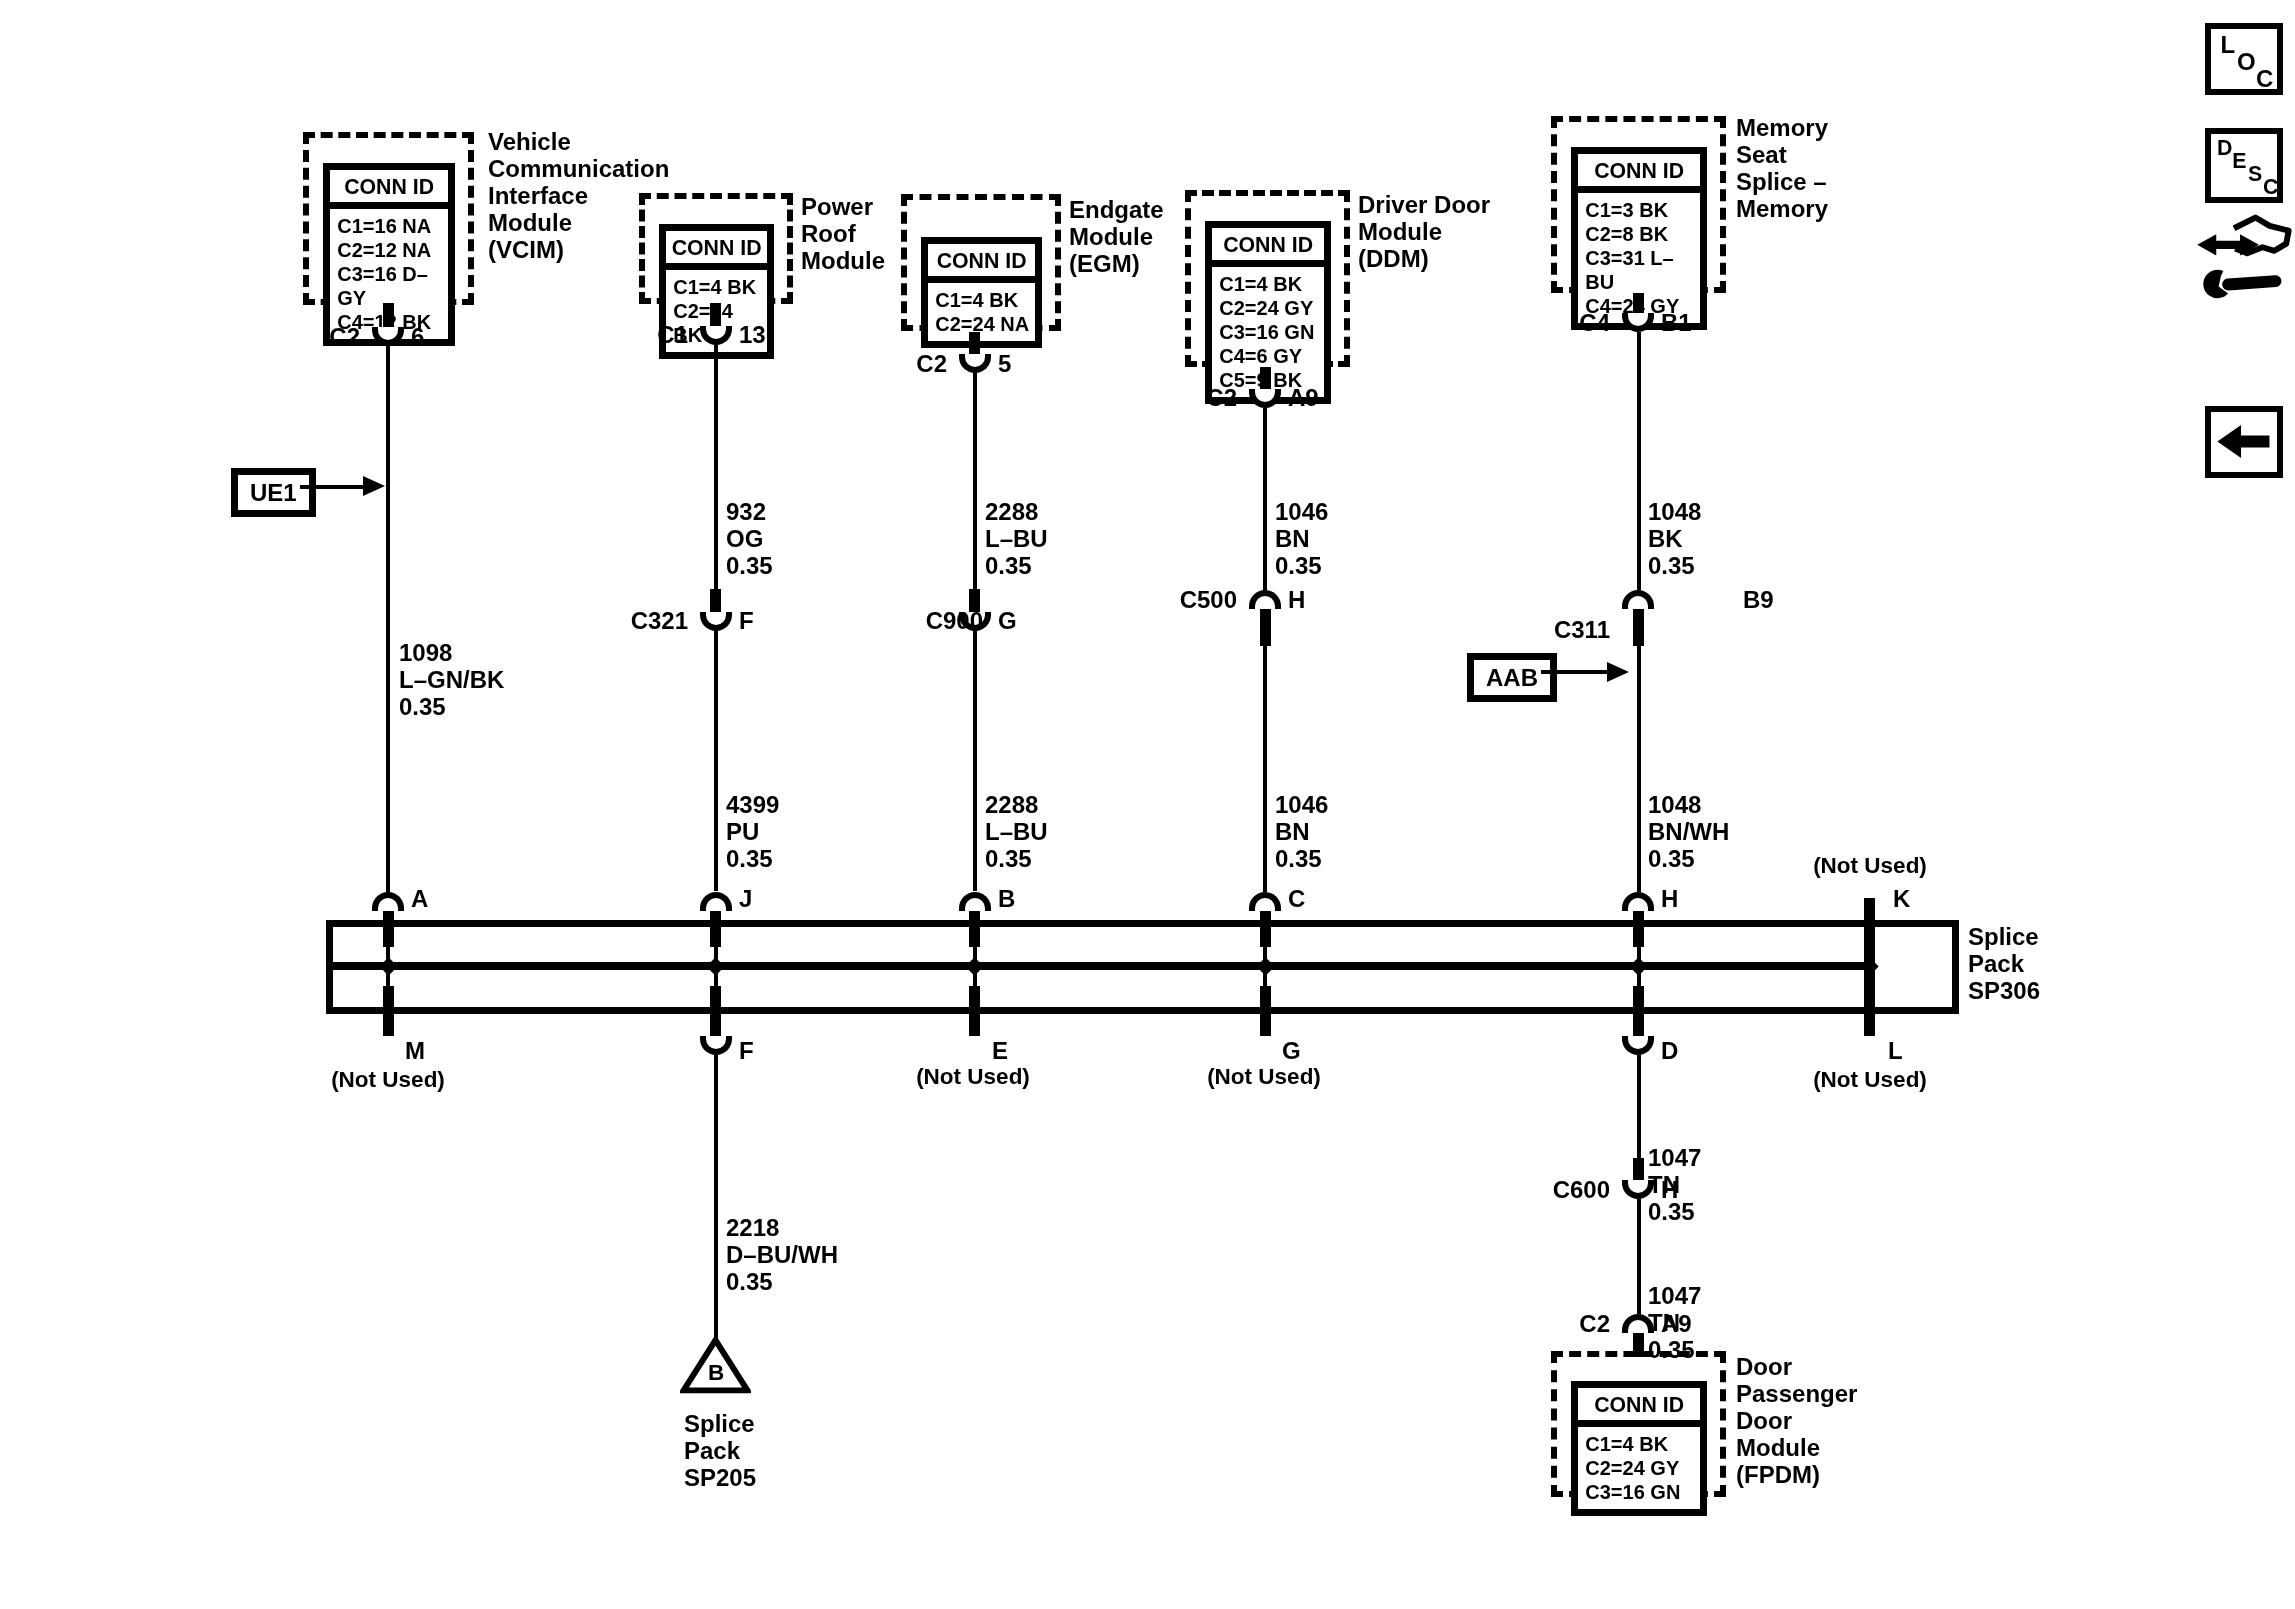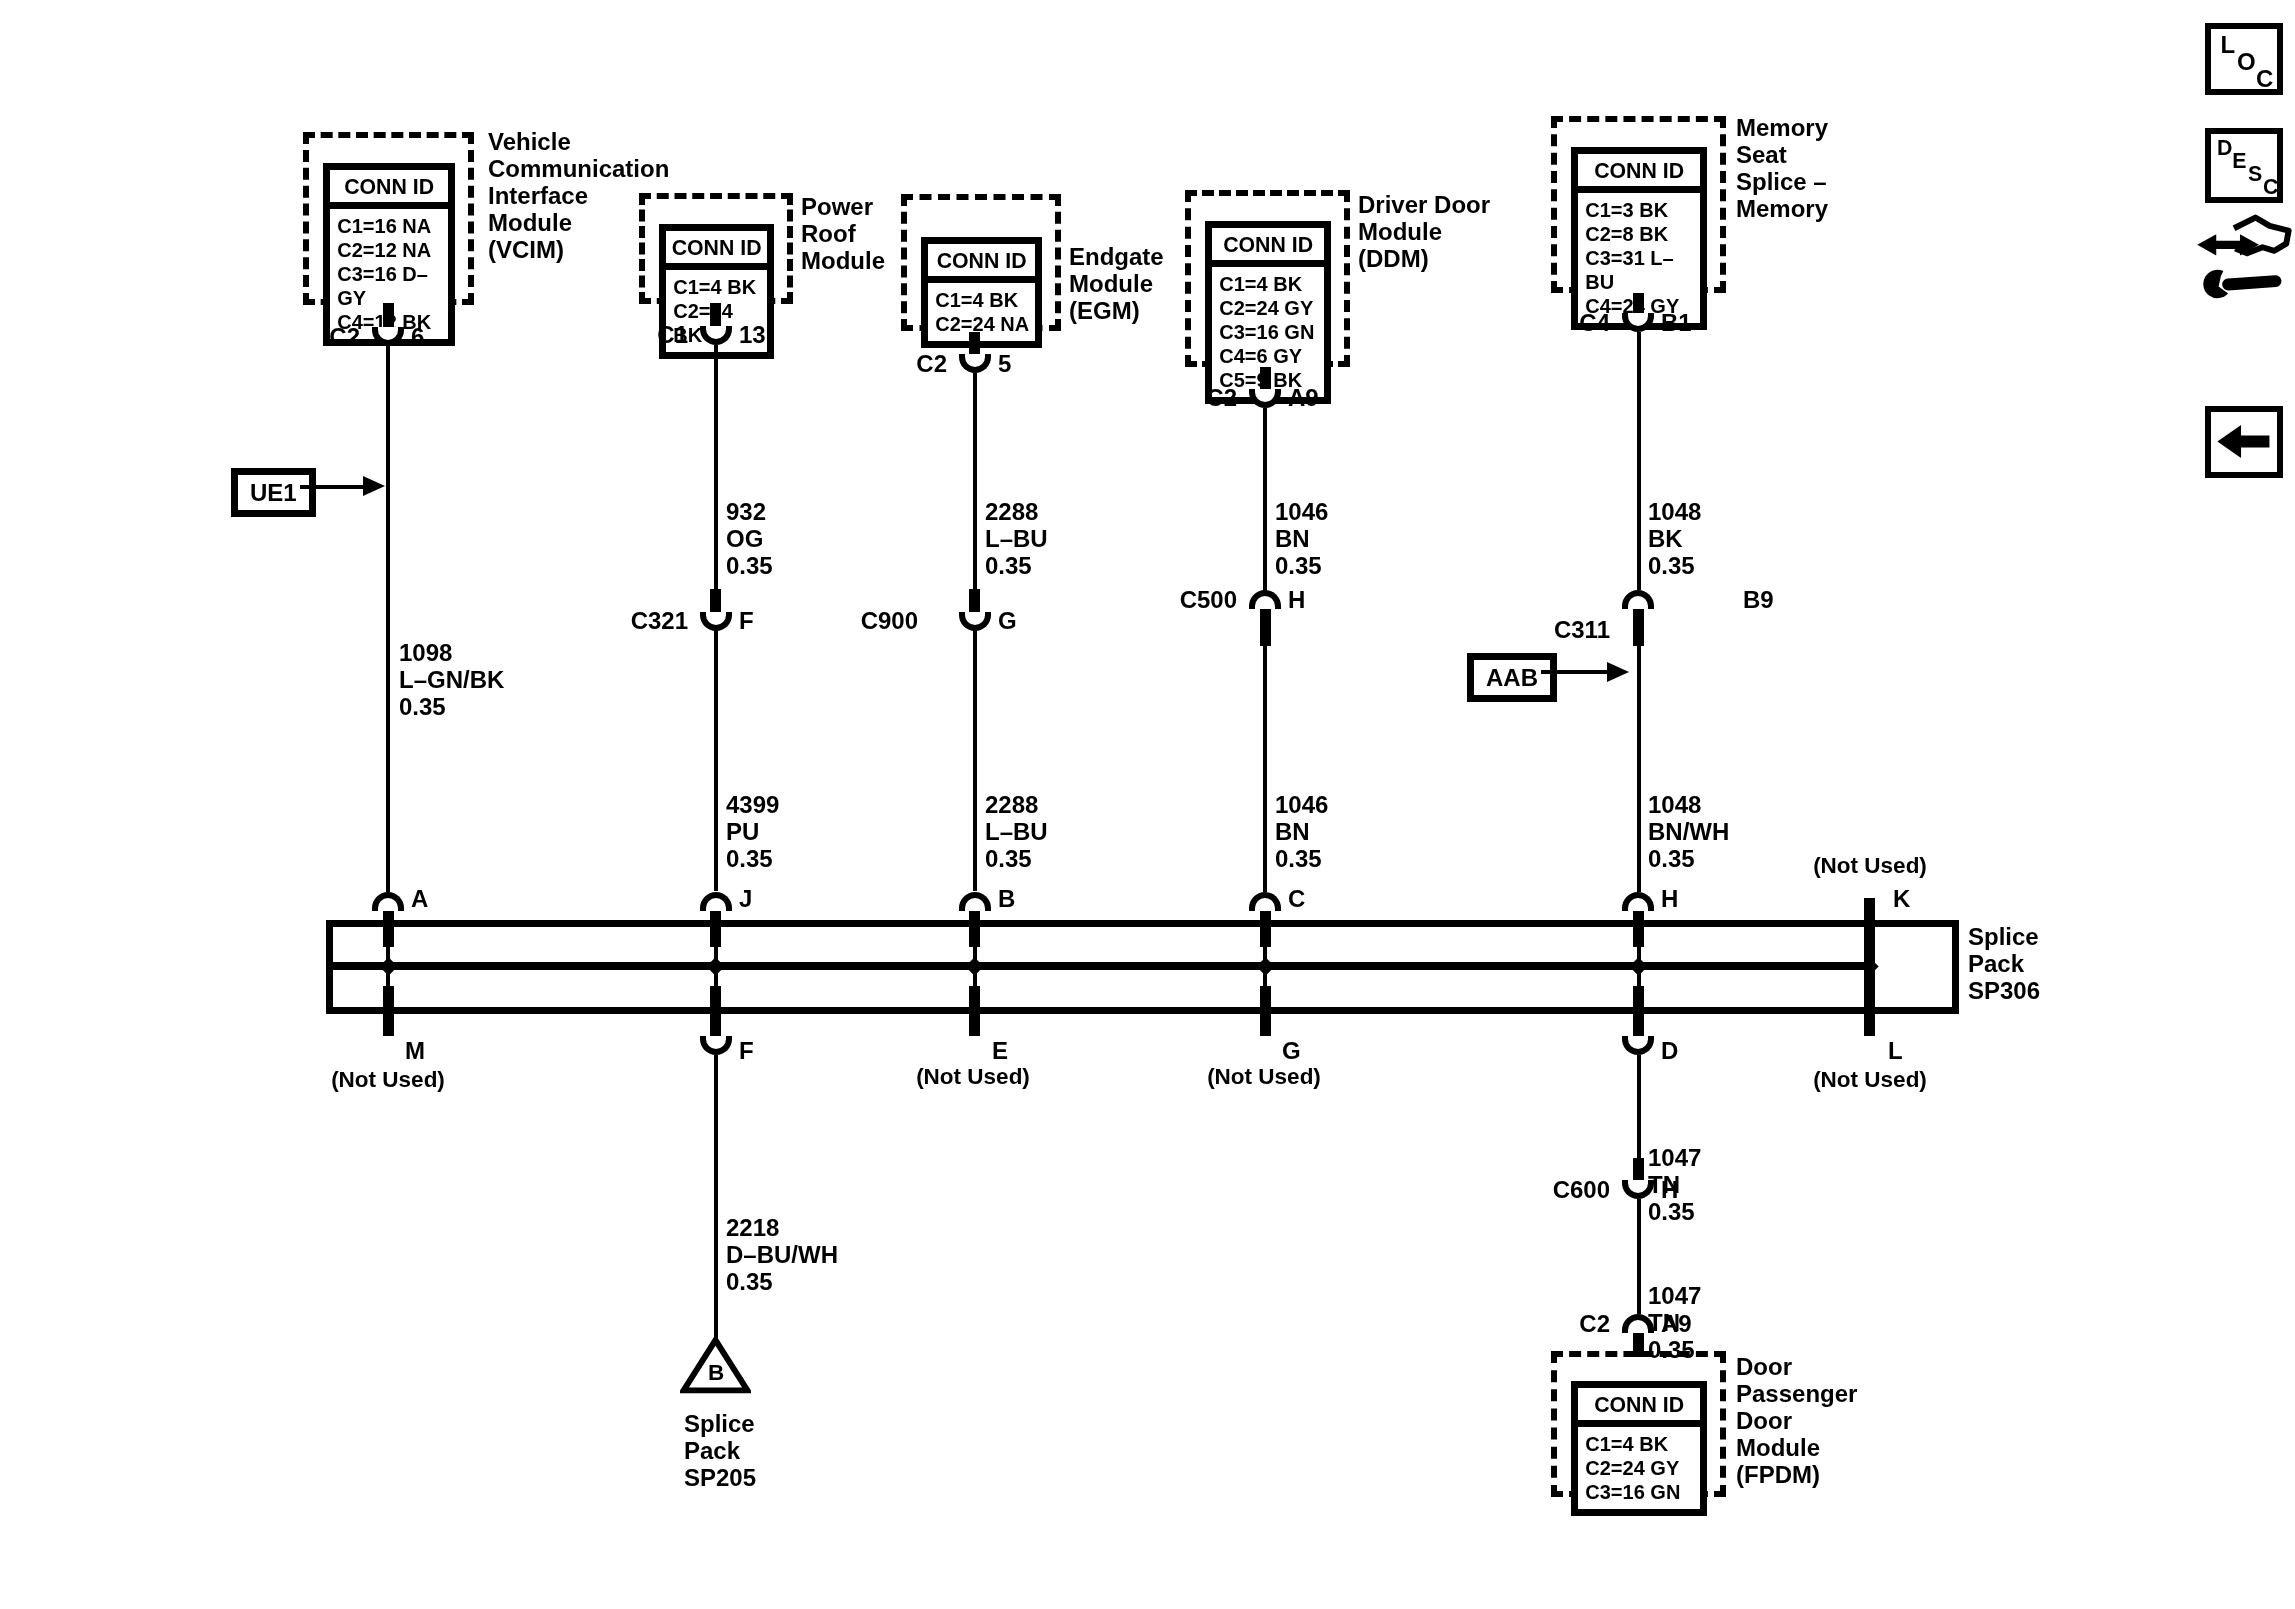--- a/index.html
+++ b/index.html
@@ -83,21 +83,21 @@
 
   <div class="dashedbox" style="left:901px;top:194px;width:160px;height:137px;">
     <div class="connbox" style="top:37px;">
       <div class="connhead">CONN ID</div>
       <div class="connrows">
         <div>C1=4 BK</div>
         <div>C2=24 NA</div>
       </div>
     </div>
   </div>
-  <div class="modname" style="left:1069px;top:196px;margin-top:47px;">
+  <div class="modname" style="left:1069px;top:196px;">
     <div>Endgate</div>
       <div>Module</div>
     <div>(EGM)</div>
   </div>
   <div class="stub" style="left:969px;top:332px;height:22.5px;"></div>
   <div class="cup" style="left:959px;top:354px;"></div>
   <div class="cname" style="left:817px;top:351px;">C2</div>
   <div class="cpin" style="left:998px;top:351px;">5</div>
 
   <div class="dashedbox" style="left:1185px;top:190px;width:165px;height:177px;">
@@ -178,21 +178,21 @@
     <div>1048</div><div>BK</div><div>0.35</div>
   </div>
 
   <div class="stub" style="left:710px;top:589px;height:22.5px;"></div>
   <div class="cup" style="left:700px;top:612px;"></div>
   <div class="cname" style="left:558px;top:608px;">C321</div>
   <div class="cpin" style="left:739px;top:608px;">F</div>
 
   <div class="stub" style="left:969px;top:589px;height:22.5px;"></div>
   <div class="cup" style="left:959px;top:612px;"></div>
-  <div class="cname" style="left:788px;top:608px;">C900</div>
+  <div class="cname" style="left:853px;top:608px;">C900</div>
   <div class="cpin" style="left:998px;top:608px;">G</div>
 
   <div class="cap" style="left:1249px;top:590px;"></div>
   <div class="stub" style="left:1260px;top:609px;height:37px;"></div>
   <div class="cname" style="left:1107px;top:587px;">C500</div>
   <div class="cpin" style="left:1288px;top:587px;">H</div>
 
   <div class="cap" style="left:1622px;top:590px;"></div>
   <div class="stub" style="left:1633px;top:609px;height:37px;"></div>
   <div class="cname" style="left:1480px;top:617px;">C311</div>

